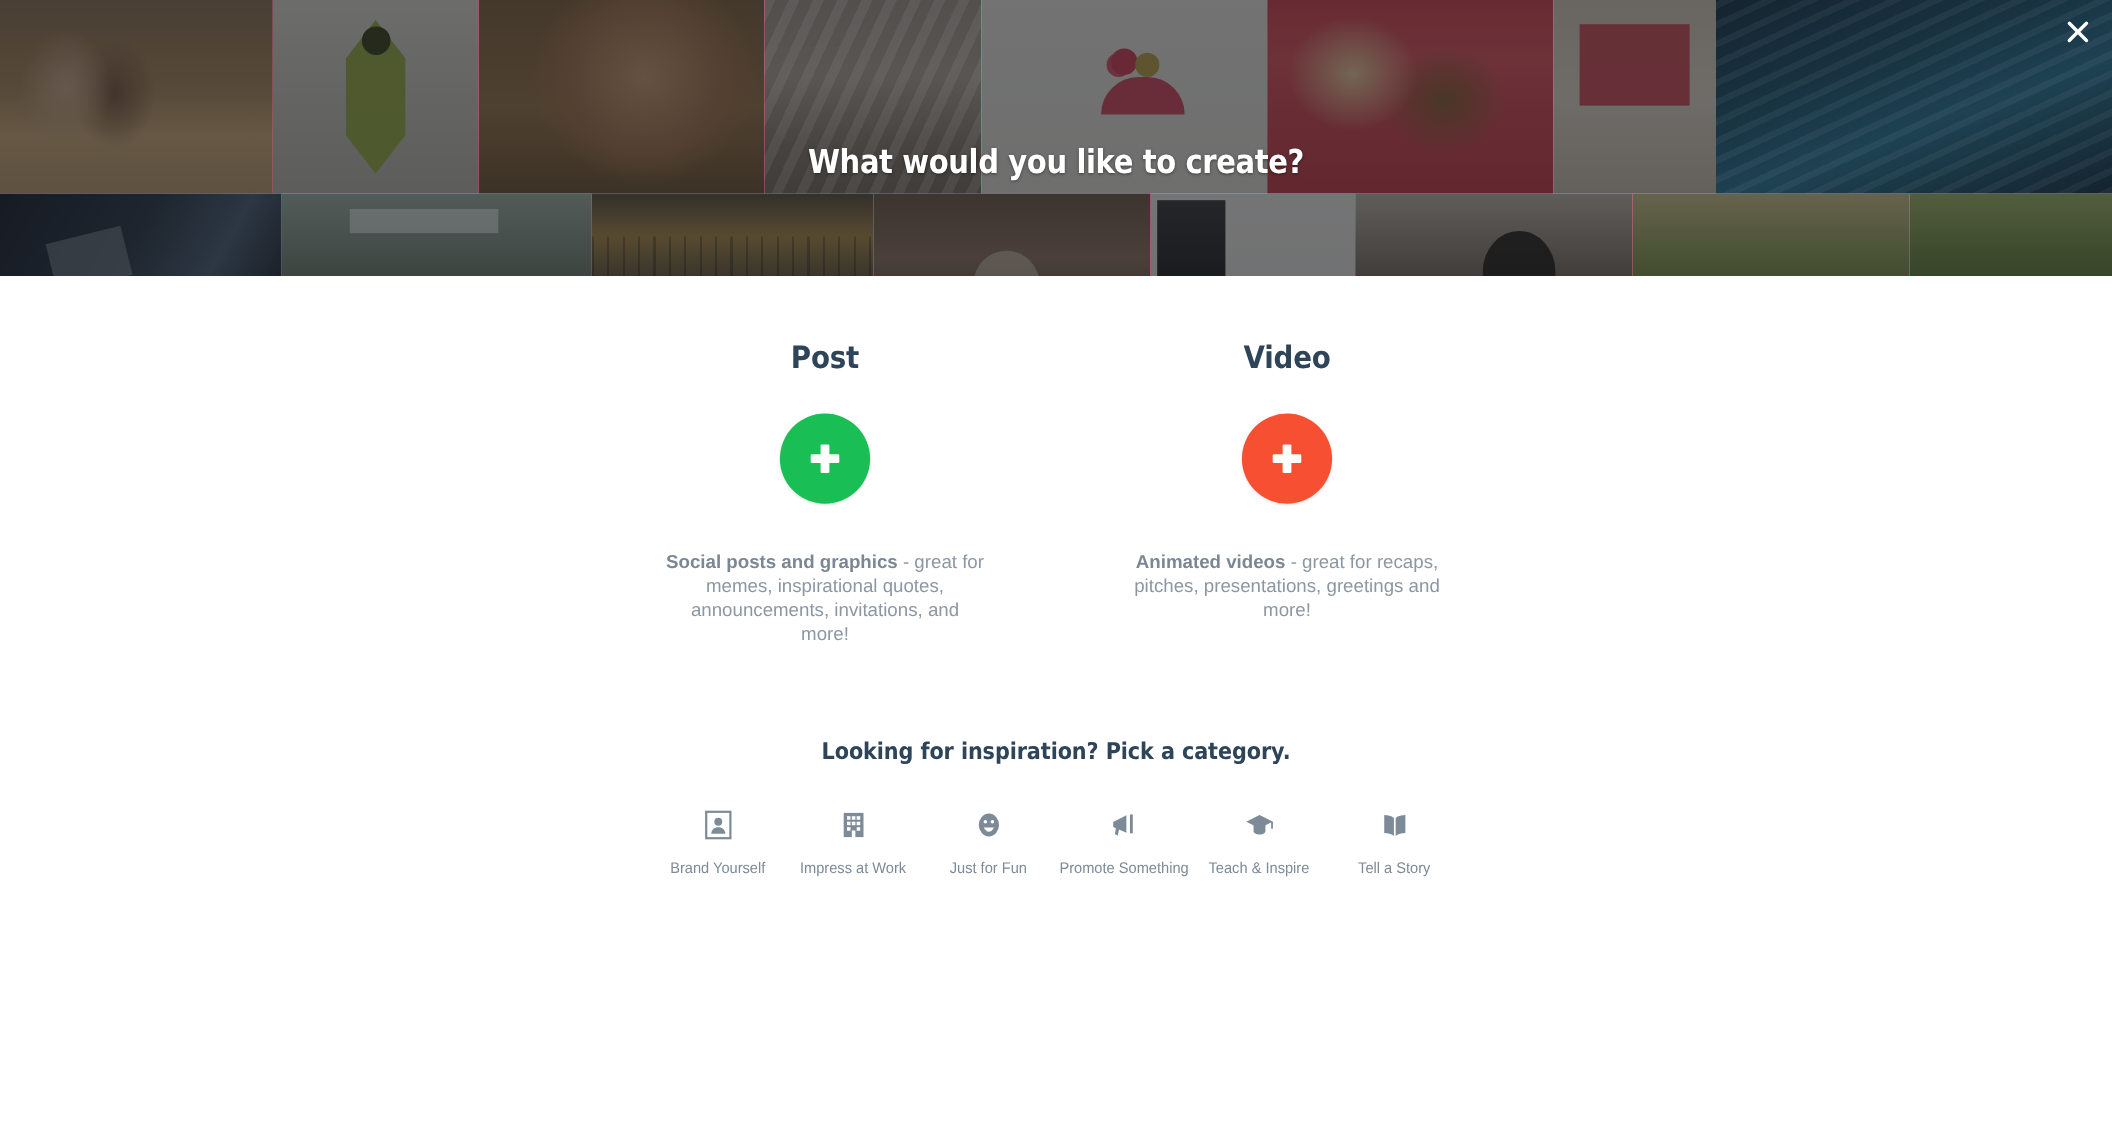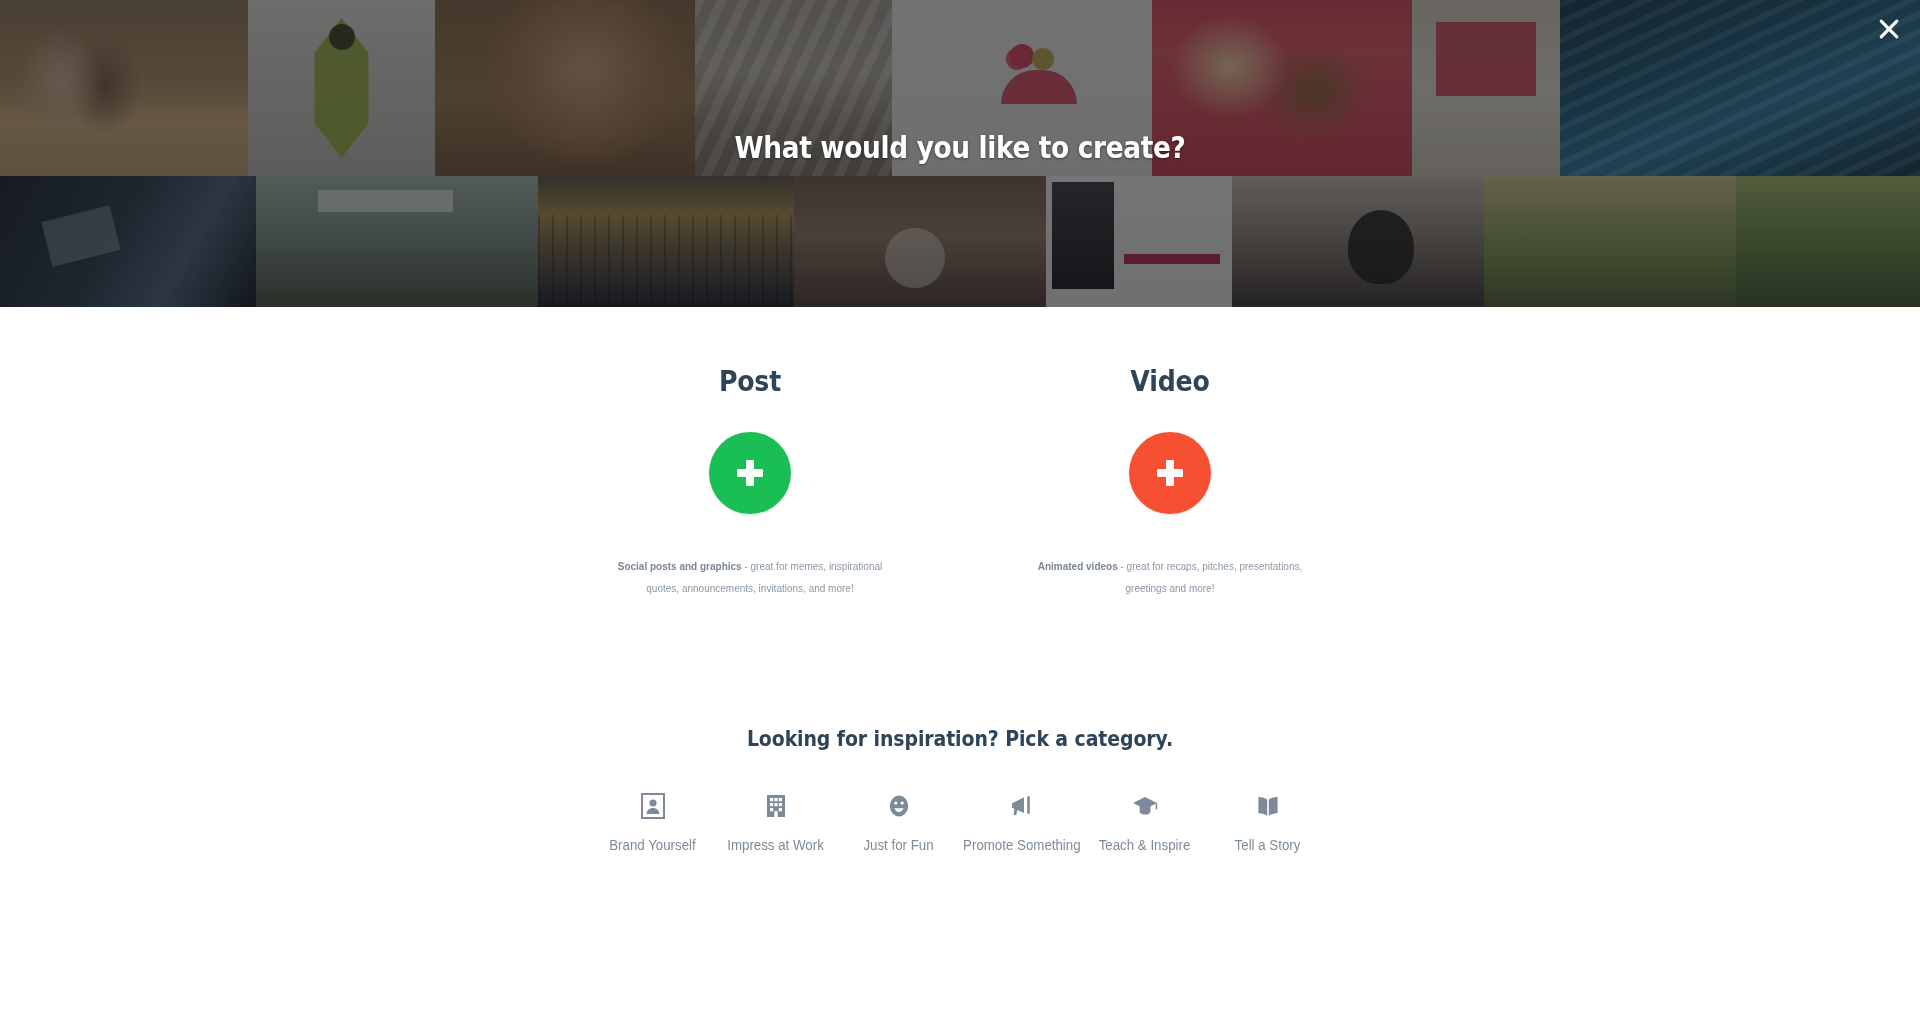--- a/index.html
+++ b/index.html
@@ -3,21 +3,21 @@
 <meta charset="utf-8">
 <style>
   * { box-sizing: border-box; margin: 0; padding: 0; }
   html, body { width: 1920px; height: 1031px; overflow: hidden; }
   body {
     font-family: "Liberation Sans", sans-serif;
     background: #ffffff;
   }
 
   
-  .hero { position: relative; width: 1920px; height: 307px; overflow: hidden; background:#ec4899; }
+  .hero { position: relative; width: 1920px; height: 251px; overflow: hidden; background:#ec4899; }
   .mosaic-row { display: flex; width: 1920px; overflow: hidden; }
   .mosaic-row.r1 { height: 176px; }
   .mosaic-row.r2 { height: 131px; }
   .tile { position: relative; overflow: hidden; flex: 0 0 auto; height: 100%; }
   .tile .art { position: absolute; inset: 0; }
   .tile::after {
     content: ""; position: absolute; inset: 0;
     background: rgba(20,22,26,0.55);
   }
 
@@ -82,21 +82,21 @@
   }
   .plus-btn .glyph::before,
   .plus-btn .glyph::after {
     content:""; position:absolute; background:#fff; border-radius:1px;
   }
   .plus-btn .glyph::before { left: 11px; top: 2px; width: 8px; height: 26px; }
   .plus-btn .glyph::after  { top: 11px; left: 2px; height: 8px; width: 26px; }
 
   .option-desc {
     font-family: "Liberation Sans", sans-serif;
-    font-size: 10px;
+    font-size: 17px;
     line-height: 22px;
     color: #8b97a3;
     max-width: 290px;
     margin: 0 auto;
   }
   .option-desc .lead { font-weight: 700; color: #7b8794; }
 
   
   .inspiration { position: absolute; left: 0; right: 0; top: 420px; text-align:center; }
   .inspiration h2 {

